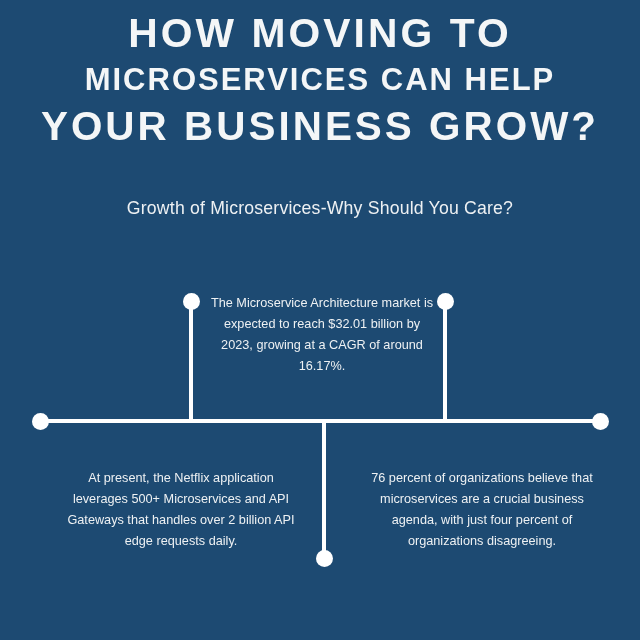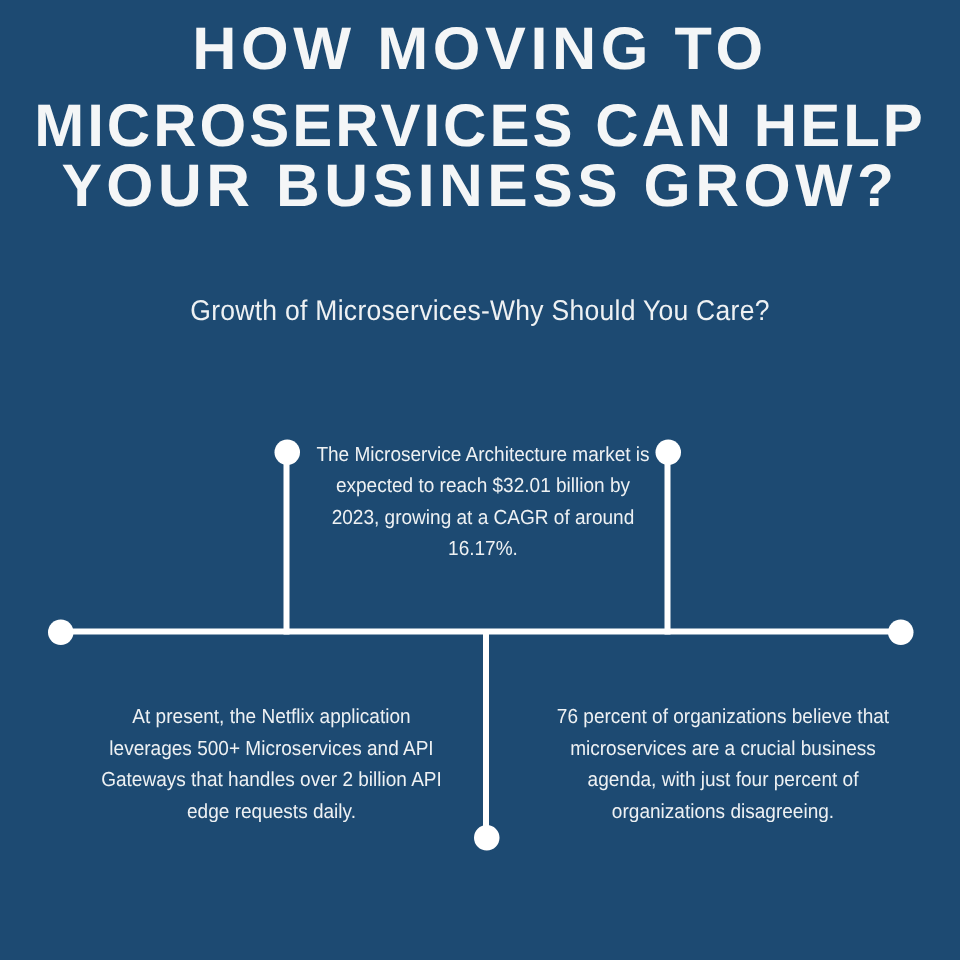--- a/index.html
+++ b/index.html
@@ -37,23 +37,24 @@
     line-height: 1.0;
     white-space: nowrap;
   }
   .title-line.l1 {
     font-size: 40px;
     letter-spacing: 3.0px;
     transform: scaleX(1.02);
     margin-bottom: 11px;
   }
   .title-line.l2 {
-    font-size: 40px;
+    font-size: 31px;
     letter-spacing: 2.0px;
     transform: scaleX(1.0);
+    margin-bottom: 11px;
   }
   .title-line.l3 {
     font-size: 40px;
     letter-spacing: 3.0px;
     transform: scaleX(1.01);
   }
 
   
   .subtitle {
     position: absolute;

